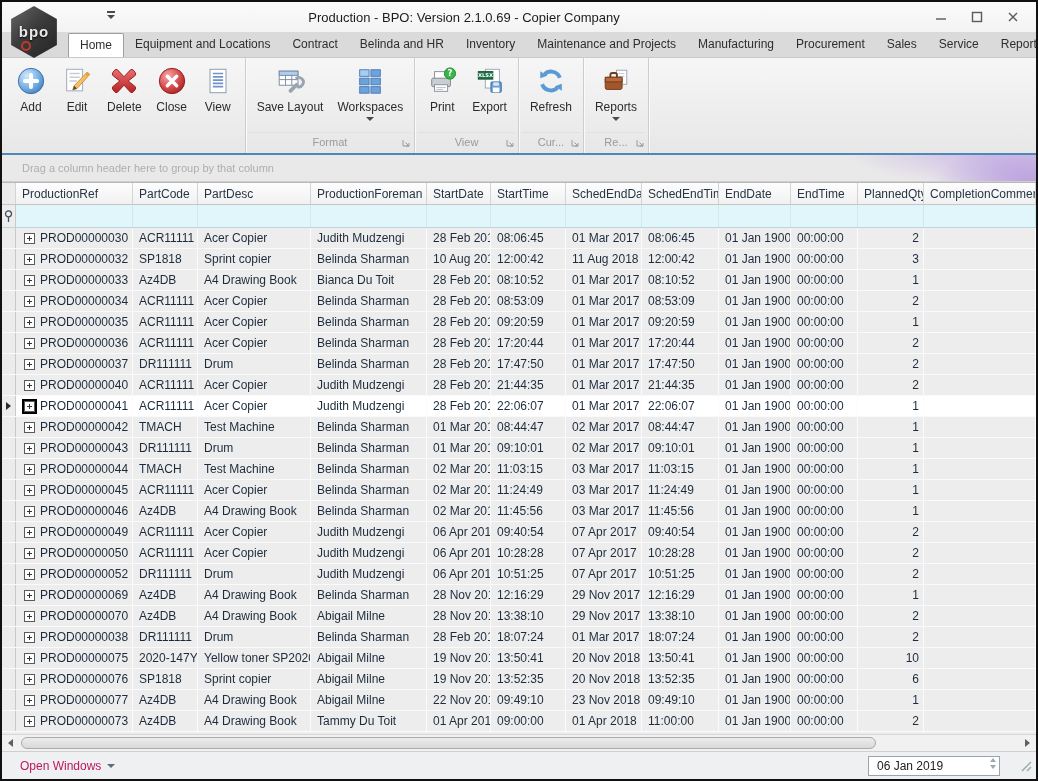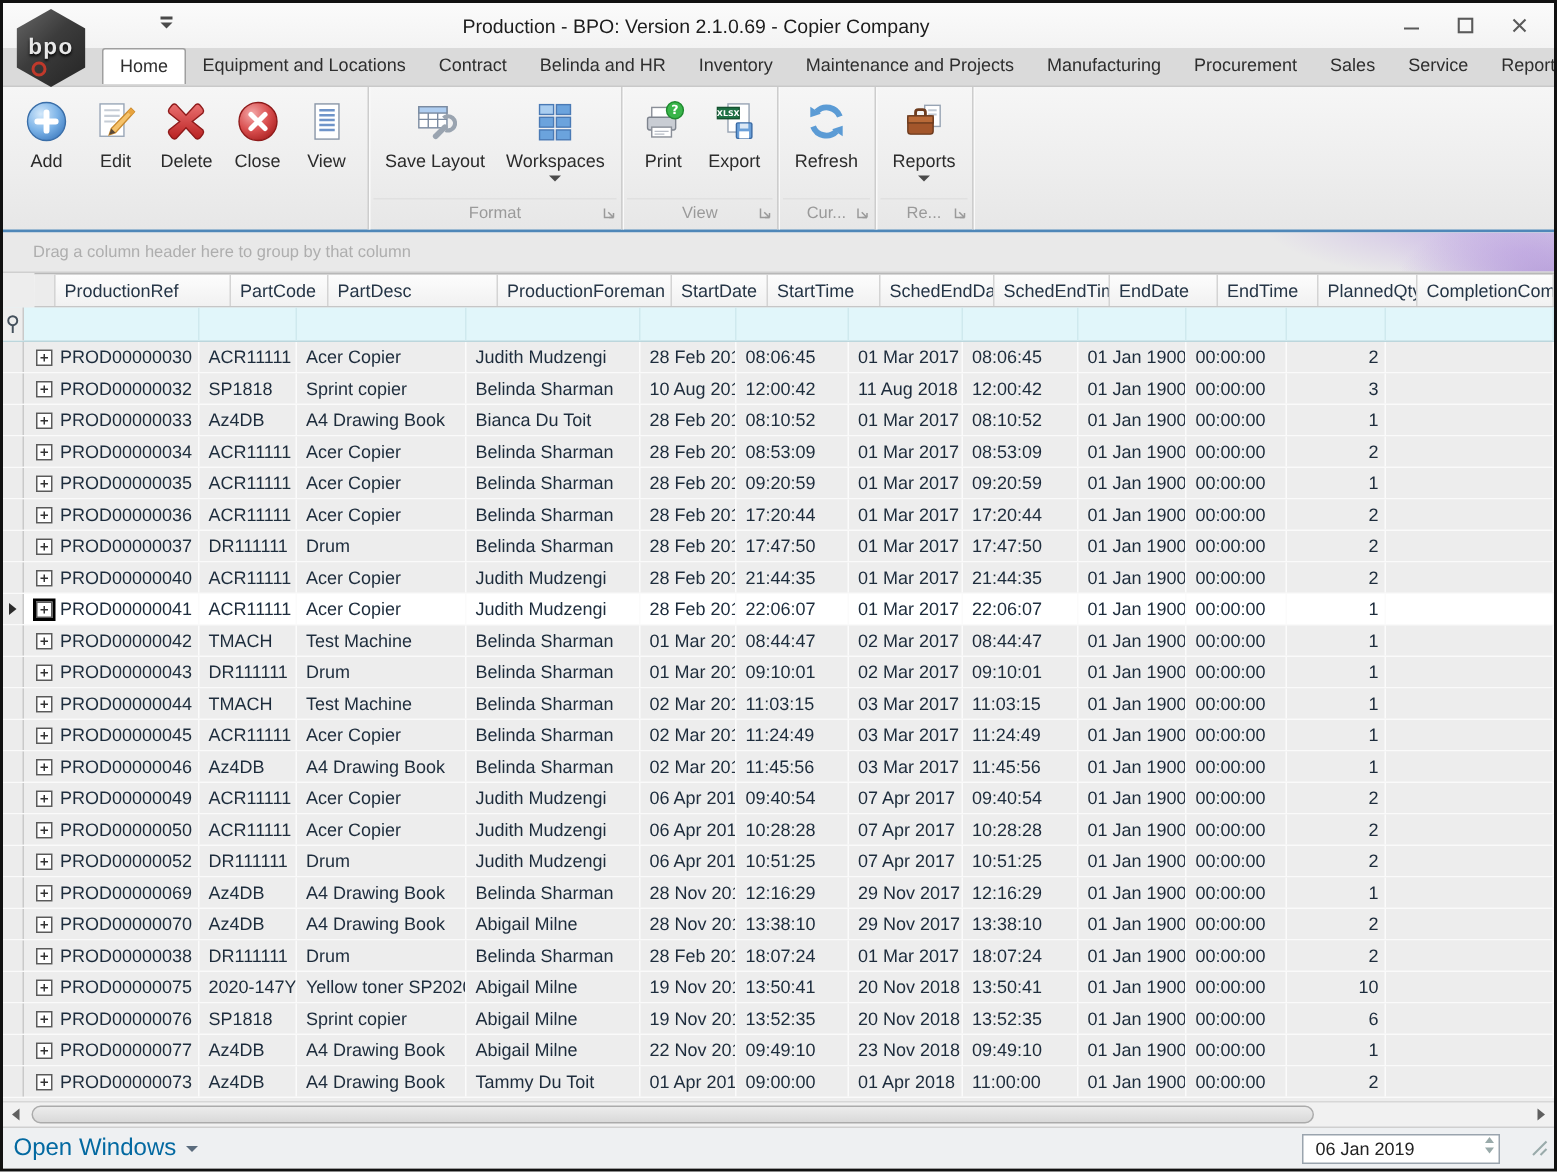--- a/index.html
+++ b/index.html
@@ -18,21 +18,21 @@
     font-weight:bold; font-size:15px; letter-spacing:1px; text-shadow:0 1px 2px #000; }
   .hexagon .red-ring { position:absolute; left:13px; bottom:7px; width:10px; height:10px; border:2px solid #c0392b; border-radius:50%; }
   .qat-arrow { position:absolute; left:104px; top:9px; width:10px; height:12px; cursor:default; }
   .qat-arrow .bar { width:8px; height:2px; background:#4a4a4a; margin:0 auto 2px auto; }
   .qat-arrow .tri { width:0; height:0; border-left:4px solid transparent; border-right:4px solid transparent; border-top:4px solid #4a4a4a; margin:0 auto; }
   .title-text { flex:1; text-align:center; font-size:13px; color:#1c1c1c; }
   .win-controls { display:flex; gap:6px; margin-right:8px; }
   .win-btn { width:30px; height:20px; display:flex; align-items:center; justify-content:center; }
 
   
-  .tab-strip { height:26px; background:#dadada; display:flex; align-items:flex-start; padding-left:66px; flex:0 0 auto; border-bottom:1px solid #c9c9c9; }
+  .tab-strip { height:26px; background:#dadada; display:flex; align-items:center; padding-left:66px; flex:0 0 auto; border-bottom:1px solid #c9c9c9; }
   .tab { font-size:12px; color:#2e2e2e; padding:4px 11px 5px 11px; cursor:default; white-space:nowrap; }
   .tab.active { background:#fff; border:1px solid #9f9f9f; border-bottom:none; border-radius:2px 2px 0 0; }
 
   
   .ribbon { height:97px; background:linear-gradient(#f6f6f6,#e7e7e7); display:flex; align-items:stretch; border-bottom:2px solid #4f87b8; flex:0 0 auto; padding-left:2px; }
   .ribbon-group { display:flex; flex-direction:column; border-right:1px solid #cdcdcd; box-shadow:1px 0 0 #fafafa; }
   .rg-buttons { flex:1; display:flex; align-items:flex-start; padding:4px 4px 0 4px; }
   .ribbon-btn { display:flex; flex-direction:column; align-items:center; padding:3px 7px 1px 7px; min-width:44px; cursor:default; }
   .ribbon-btn .icon { width:32px; height:32px; display:flex; align-items:center; justify-content:center; }
   .ribbon-btn .lbl { font-size:12px; color:#2b2b2b; margin-top:3px; white-space:nowrap; }
@@ -61,21 +61,21 @@
   .c-fore { width:116px; }
   .c-sd   { width:64px; }
   .c-st   { width:75px; }
   .c-sed  { width:76px; }
   .c-set  { width:77px; }
   .c-ed   { width:72px; }
   .c-et   { width:67px; }
   .c-qty  { width:66px; justify-content:flex-end; padding-right:4px; }
   .c-com  { flex:1; }
 
-  .hdr { height:23px; background:linear-gradient(#fdfdfd,#f1f1f1); border-top:1px solid #b8b8b8; border-bottom:1px solid #c6c6c6;margin-left:21px; }
+  .hdr { height:23px; background:linear-gradient(#fdfdfd,#f1f1f1); border-top:1px solid #b8b8b8; border-bottom:1px solid #c6c6c6; }
   .hdr .cell { border-right:1px solid #d4d4d4; color:#253546; }
   .hdr .c-ind { background:#ececec; }
 
   .filter { height:23px; background:#e1f6fa; border-bottom:1px solid #bcd6dc; }
   .filter .cell { border-right:1px solid #cfe9ee; }
   .filter .c-ind { background:#ededed; border-right:1px solid #c9c9c9; }
 
   .rows { flex:1; overflow:hidden; }
   .data-row { height:21px; background:#ededed; border-bottom:1px solid #fafafa; }
   .data-row .cell { border-right:1px solid #fbfbfb; }
@@ -91,21 +91,21 @@
   
   .hscroll { height:17px; background:#f1f1f1; border-top:1px solid #d7d7d7; position:relative; flex:0 0 auto; }
   .hs-arrow { position:absolute; top:0; width:17px; height:16px; display:flex; align-items:center; justify-content:center; }
   .hs-arrow.left { left:0; } .hs-arrow.right { right:0; }
   .tri-l { width:0;height:0;border-top:4px solid transparent;border-bottom:4px solid transparent;border-right:5px solid #5f5f5f; }
   .tri-r { width:0;height:0;border-top:4px solid transparent;border-bottom:4px solid transparent;border-left:5px solid #5f5f5f; }
   .hs-thumb { position:absolute; left:19px; top:2px; width:855px; height:12px; background:linear-gradient(#ececec,#d9d9d9); border:1px solid #ababab; border-radius:7px; }
 
   
   .status-bar { height:28px; background:#eef0f2; border-top:1px solid #cfcfcf; display:flex; align-items:center; flex:0 0 auto; position:relative; }
-  .open-windows { display:flex; align-items:center; gap:6px; margin-left:7px; font-size:16px; color:#0369a1; cursor:default; }
+  .open-windows { display:flex; align-items:center; gap:6px; margin-left:18px; font-size:12px; color:#be185d; cursor:default; }
   .ow-arrow { width:0;height:0;border-left:4px solid transparent;border-right:4px solid transparent;border-top:4px solid #5a6b7d; }
   .date-box { position:absolute; right:36px; top:4px; width:132px; height:20px; background:#fff; border:1px solid #9aa4ae; display:flex; align-items:center; font-size:12px; color:#222; padding-left:8px; }
   .spinner { position:absolute; right:3px; top:1px; display:flex; flex-direction:column; gap:3px; }
   .sp-up { width:0;height:0;border-left:3.5px solid transparent;border-right:3.5px solid transparent;border-bottom:4px solid #9aa; }
   .sp-dn { width:0;height:0;border-left:3.5px solid transparent;border-right:3.5px solid transparent;border-top:4px solid #9aa; }
   .resize-grip { position:absolute; right:4px; bottom:3px; }
 </style>
 </head>
 <body>
 

